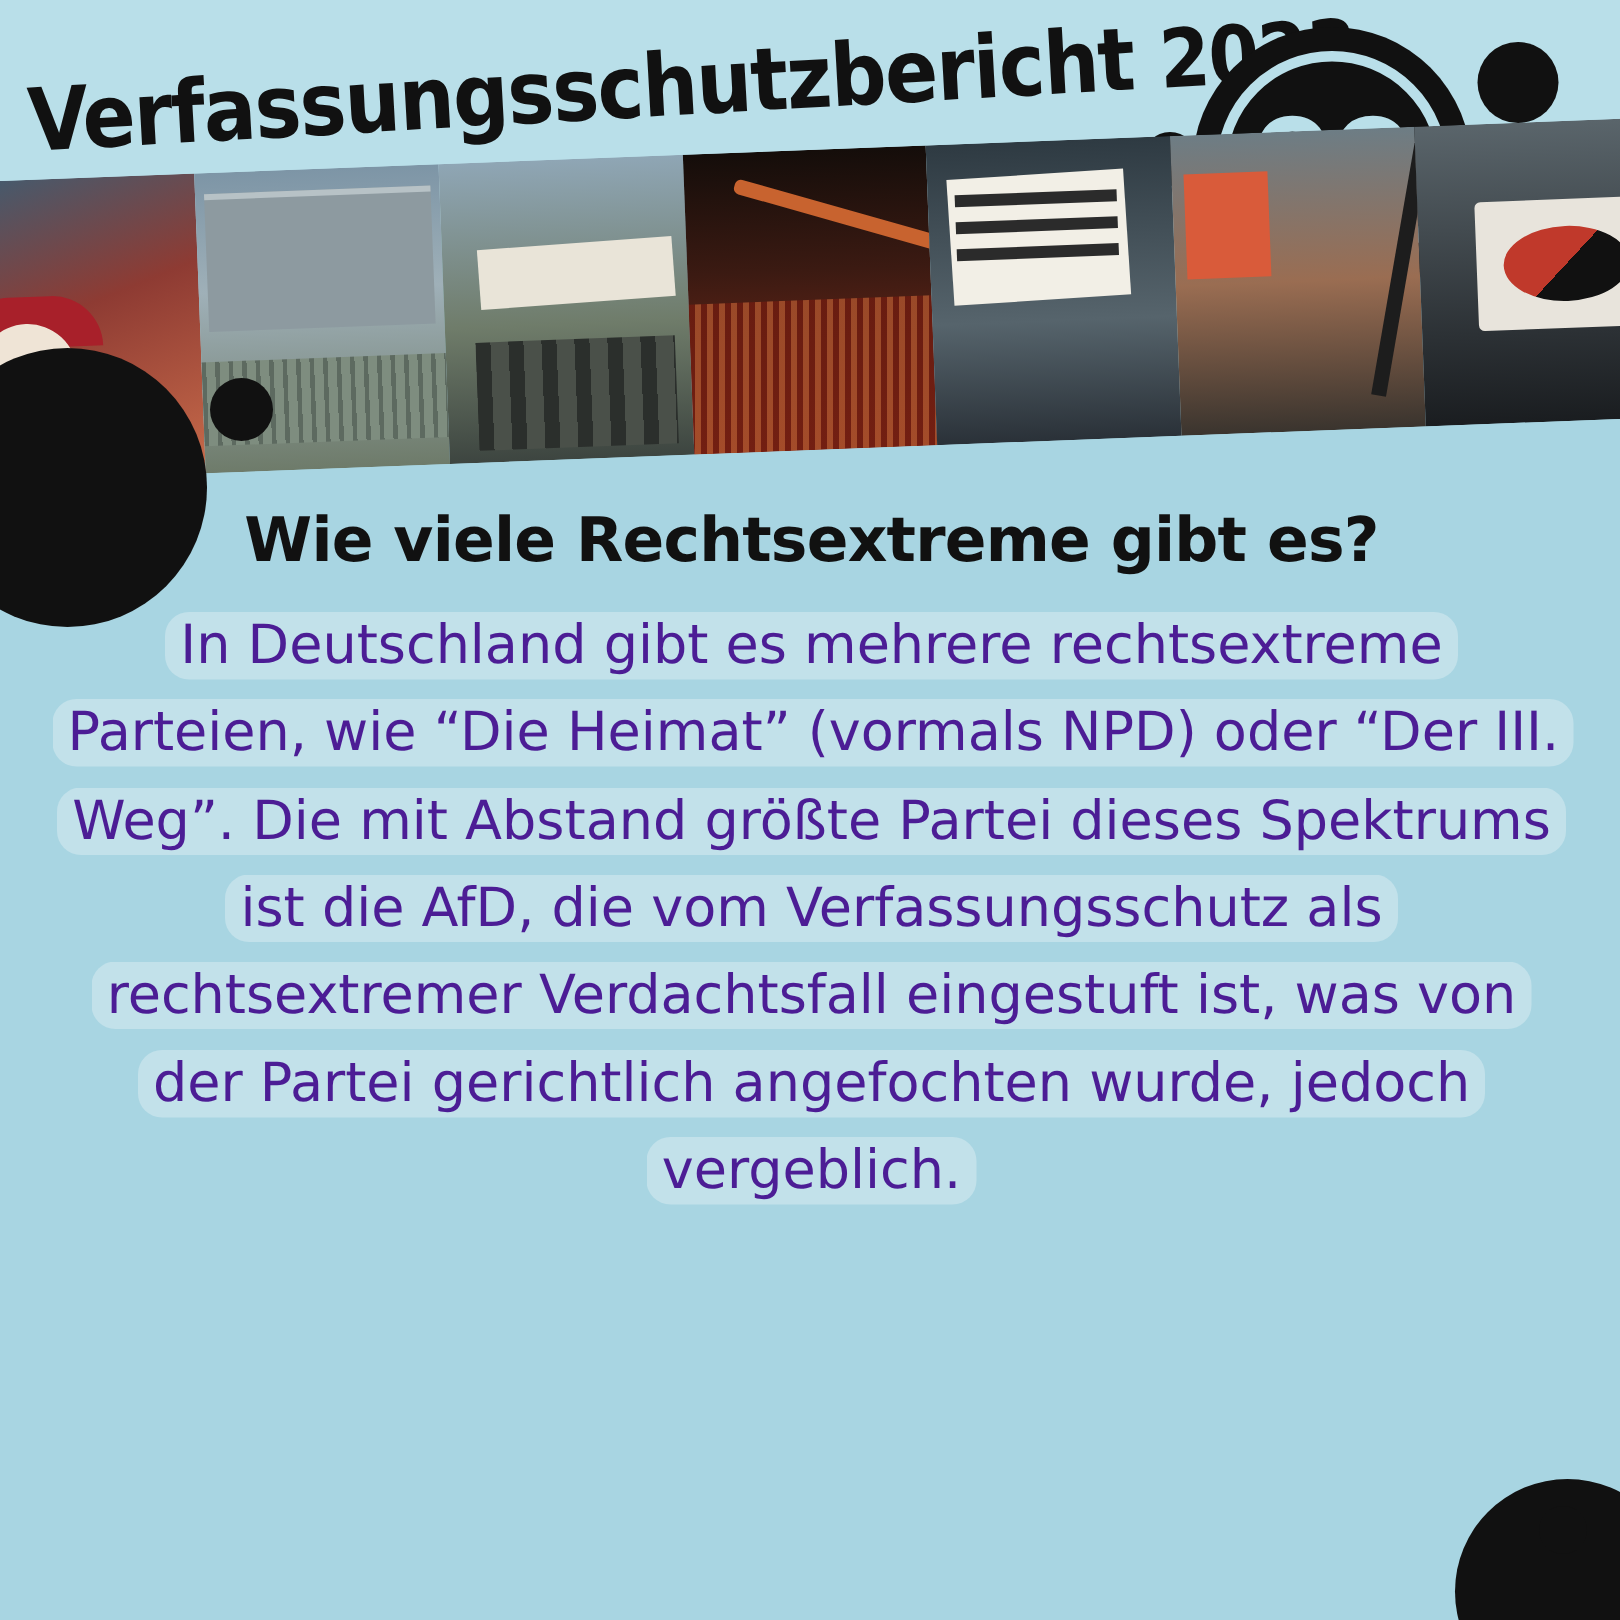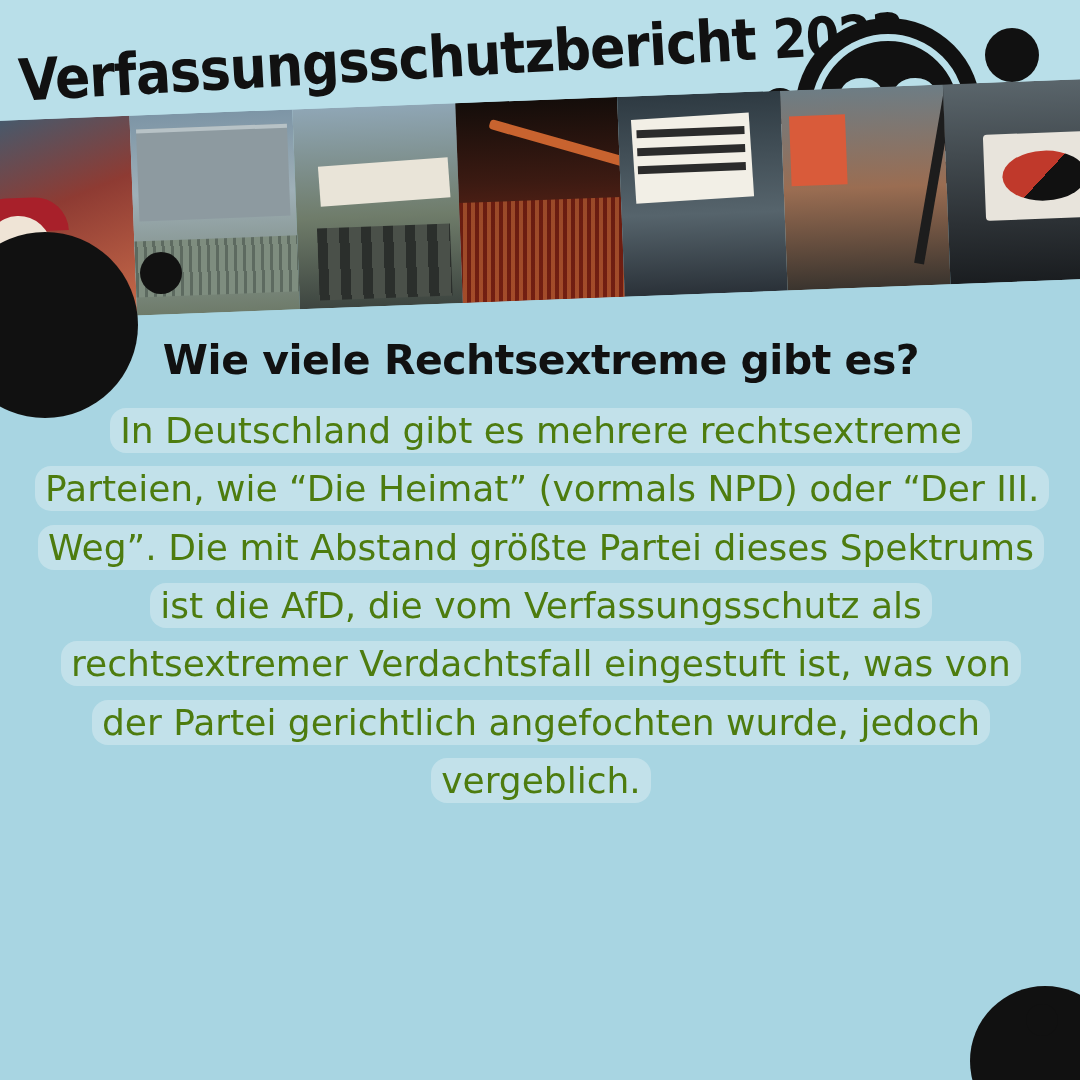--- a/index.html
+++ b/index.html
@@ -262,21 +262,21 @@
     font-weight: bold;
     color: #111111;
     margin: 8px 0 18px 0;
     letter-spacing: -0.5px;
   }
 
   .para {
     text-align: center;
     font-size: 36px;
     line-height: 1.48;
-    color: #4d7c0f;
+    color: #4c1d95;
     padding: 0 34px;
     margin: 0 0 6px 0;
   }
   .para span.hl {
     background: #c2e1ea;
     box-decoration-break: clone;
     -webkit-box-decoration-break: clone;
     padding: 2px 10px;
     border-radius: 16px;
     line-height: 1.62;

